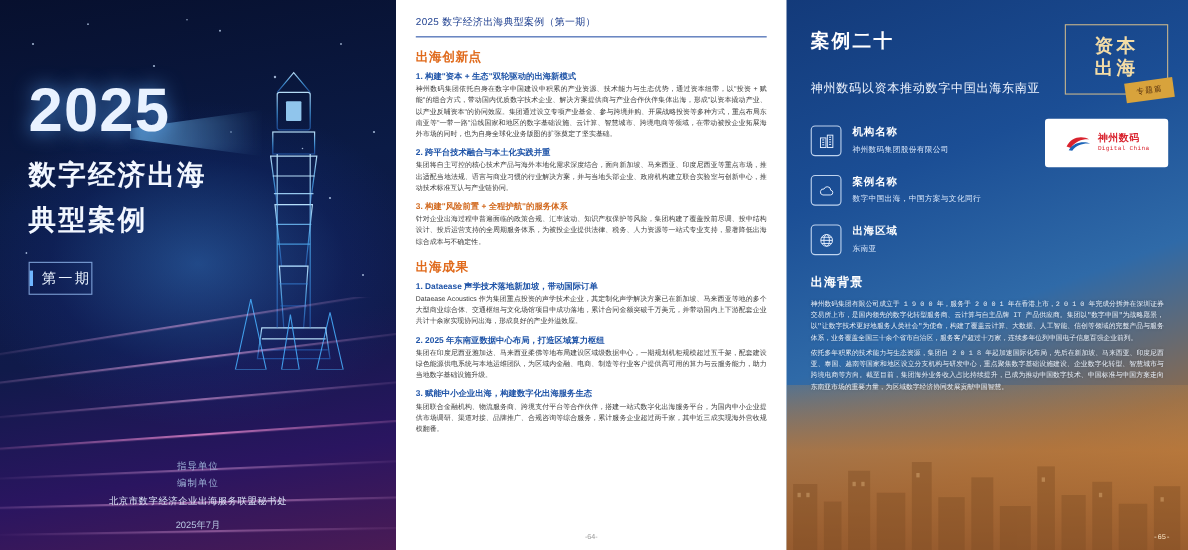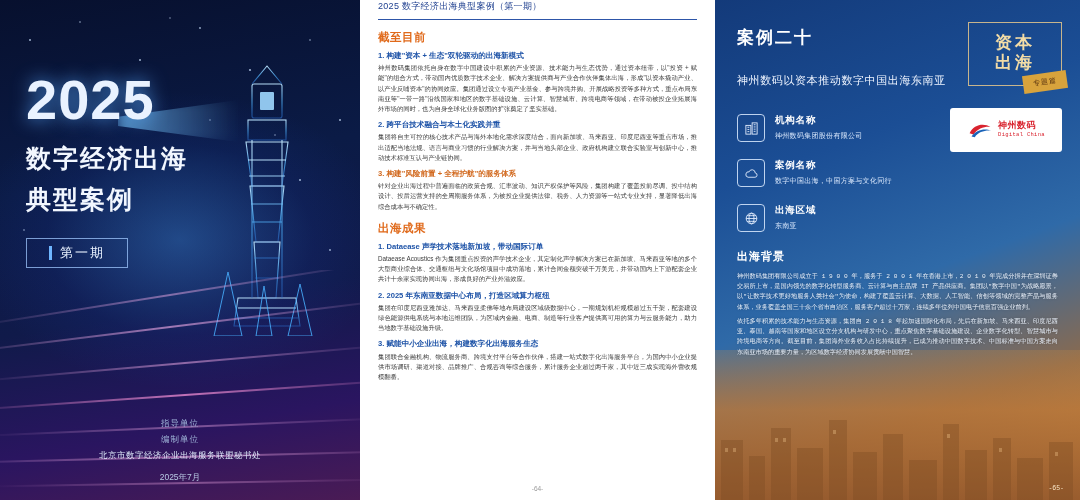--- a/index.html
+++ b/index.html
@@ -44,34 +44,34 @@
   }
   .cover-year{
     font-size:56px;font-weight:bold;letter-spacing:1px;line-height:1;
     color:#e9f2ff;text-shadow:0 0 18px rgba(90,170,255,.8);
   }
   .cover-l1{font-size:25px;font-weight:bold;margin-top:14px;letter-spacing:2px;color:#f2f7ff;}
   .cover-l2{font-size:25px;font-weight:bold;margin-top:8px;letter-spacing:2px;color:#f2f7ff;}
   .issue{
     margin-top:22px;display:inline-flex;align-items:center;gap:8px;
     border:1px solid rgba(160,200,255,.75);
-    padding:5px 22px;font-size:13px;color:#eaf3ff;letter-spacing:2px;
+    padding:5px 0;font-size:13px;color:#eaf3ff;letter-spacing:2px;
   }
   .issue-bar{display:inline-block;width:3px;height:14px;background:#6fb6ff;}
   .cover-foot{
     position:absolute;left:0;right:0;bottom:16px;text-align:center;color:#c8d6ef;z-index:5;
   }
   .cf-label{font-size:8.5px;color:#9fb4d8;letter-spacing:1px;margin-bottom:4px}
   .cf-orgs{font-size:8.5px;color:#dce7f8;letter-spacing:.5px;margin-bottom:9px}
   .cf-date{font-size:8.5px;color:#b9c9e4;margin-top:10px}
 
   
   .mid{
     flex:0 0 355px;width:355px;height:500px;background:#ffffff;position:relative;
-    padding:0 18px 0 18px;box-sizing:border-box;
+    padding:14px 18px 0 18px;box-sizing:border-box;
   }
   .mid-head{
     font-size:9px;color:#1e3f8f;letter-spacing:.3px;padding-bottom:6px;
     border-bottom:1px solid #2d55a8;margin-bottom:10px;
   }
   .sec-h{
     color:#e06a1b;font-size:11.5px;font-weight:bold;margin:9px 0 5px 0;letter-spacing:.5px;
   }
   .sub-h{
     color:#1f54a8;font-size:7.6px;font-weight:bold;margin:6px 0 2px 0;line-height:1.35;
@@ -225,21 +225,21 @@
       <div class="cf-label">编制单位</div>
       <div class="cf-orgs">北京市数字经济企业出海服务联盟秘书处</div>
       <div class="cf-date">2025年7月</div>
     </div>
   </div>
 
   <div class="mid">
     <div class="mid-head">2025 数字经济出海典型案例（第一期）</div>
 
     <div>
-      <div class="sec-h">截至目前</div>
+      <div class="sec-h">出海创新点</div>
 
       <div class="sub-h">1. 构建"资本 + 生态"双轮驱动的出海新模式</div>
       <p class="para">神州数码集团依托自身在数字中国建设中积累的产业资源、技术能力与生态优势，通过资本纽带，以"投资 + 赋能"的组合方式，带动国内优质数字技术企业、解决方案提供商与产业合作伙伴集体出海，形成"以资本撬动产业、以产业反哺资本"的协同效应。集团通过设立专项产业基金、参与跨境并购、开展战略投资等多种方式，重点布局东南亚等"一带一路"沿线国家和地区的数字基础设施、云计算、智慧城市、跨境电商等领域，在带动被投企业拓展海外市场的同时，也为自身全球化业务版图的扩张奠定了坚实基础。</p>
 
       <div class="sub-h">2. 跨平台技术融合与本土化实践并重</div>
       <p class="para">集团将自主可控的核心技术产品与海外本地化需求深度结合，面向新加坡、马来西亚、印度尼西亚等重点市场，推出适配当地法规、语言与商业习惯的行业解决方案，并与当地头部企业、政府机构建立联合实验室与创新中心，推动技术标准互认与产业链协同。</p>
 
       <div class="sub-h orange">3. 构建"风险前置 + 全程护航"的服务体系</div>
       <p class="para">针对企业出海过程中普遍面临的政策合规、汇率波动、知识产权保护等风险，集团构建了覆盖投前尽调、投中结构设计、投后运营支持的全周期服务体系，为被投企业提供法律、税务、人力资源等一站式专业支持，显著降低出海综合成本与不确定性。</p>
     </div>

